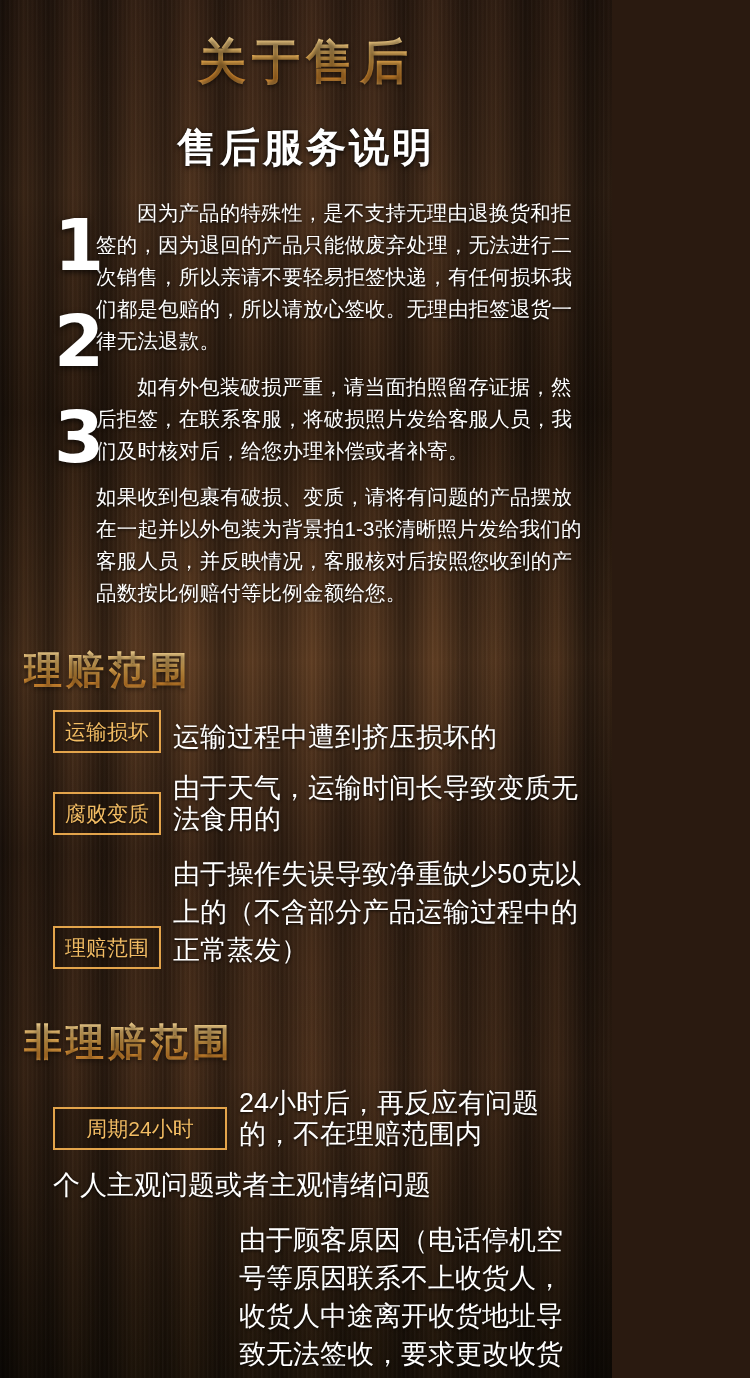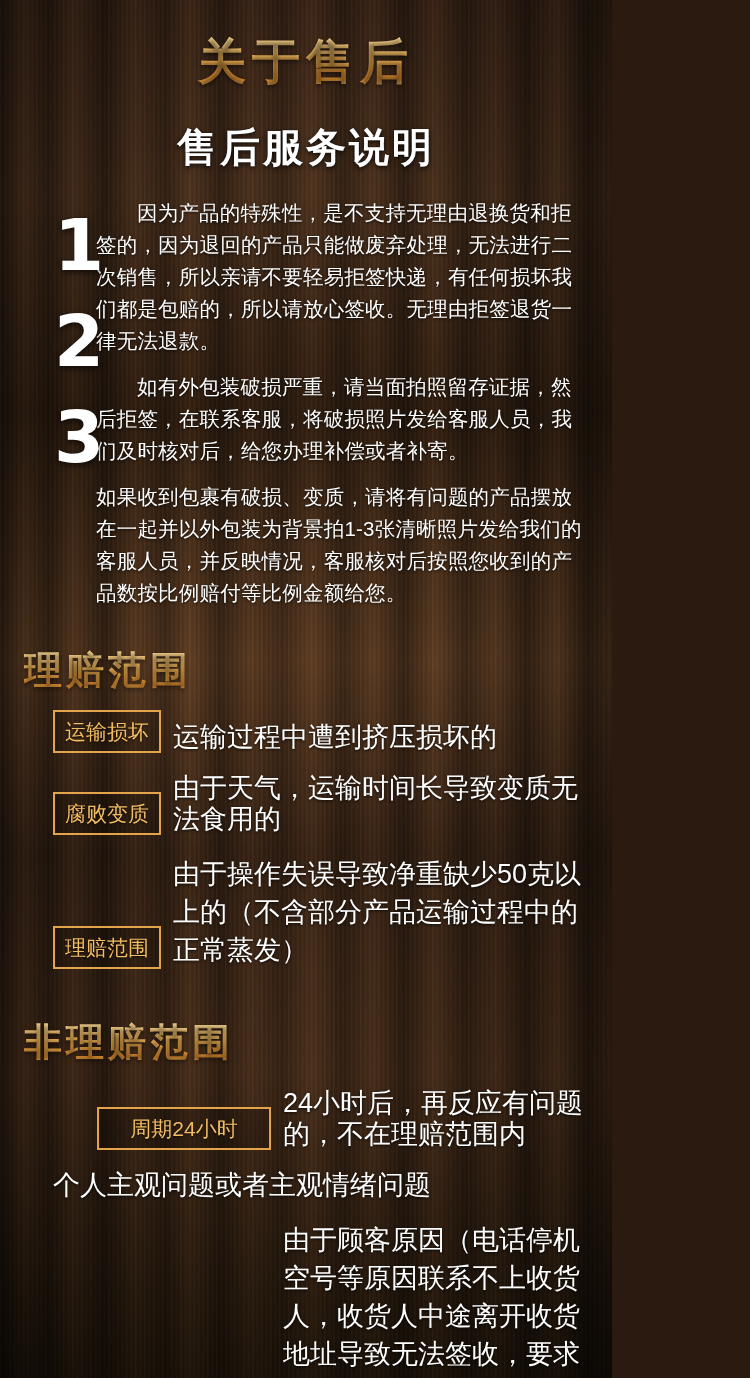--- a/index.html
+++ b/index.html
@@ -152,21 +152,21 @@
     border: 2px solid #e3a44b;
     color: #f3bd64;
     font-size: 21px;
     line-height: 1;
     padding: 9px 10px;
     margin-right: 12px;
     white-space: nowrap;
     background: rgba(0,0,0,0.18);
     text-shadow: 0 1px 2px rgba(0,0,0,0.6);
   }
-  .tag.wide { min-width: 150px; text-align: center; margin-left: 44px; }
+  .tag.wide { min-width: 150px; text-align: center; }
   .row-text {
     color: #ffffff;
     font-size: 27px;
     line-height: 31px;
     padding-top: 6px;
     text-shadow: 0 1px 3px rgba(0,0,0,0.8);
   }
   .row-text.tall { line-height: 38px; }
 
   .spacer-lg { height: 34px; }

